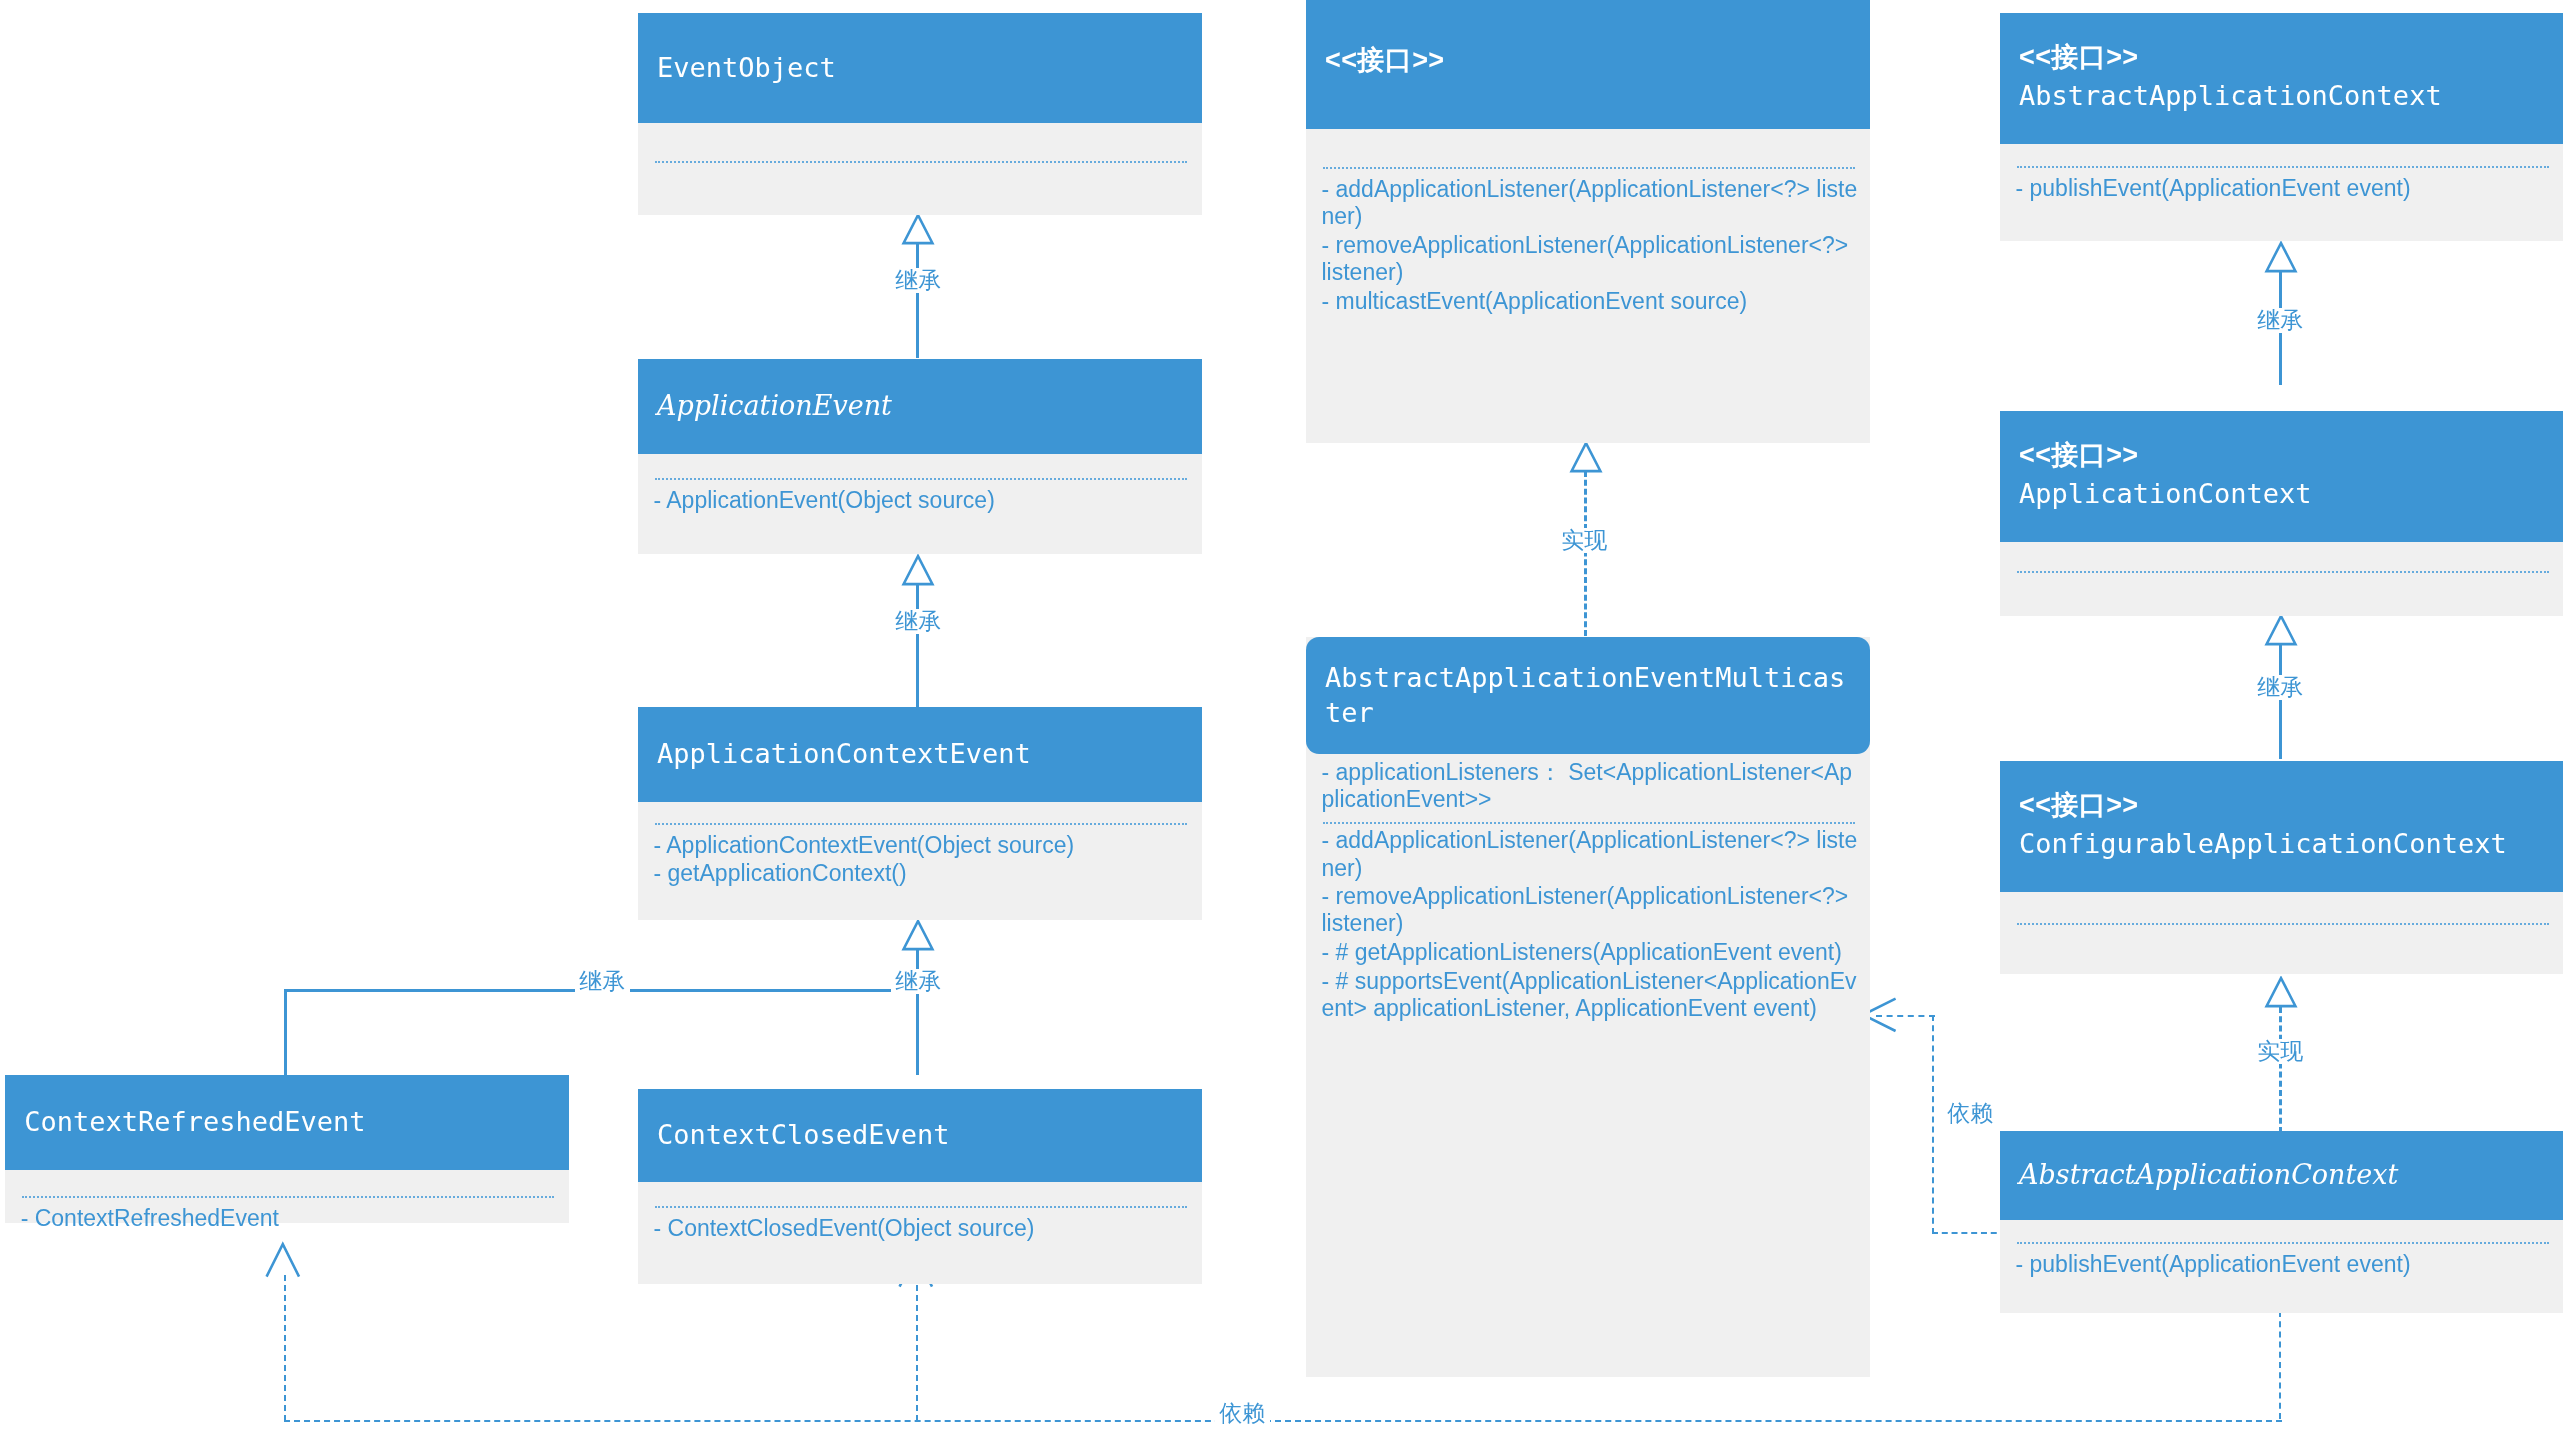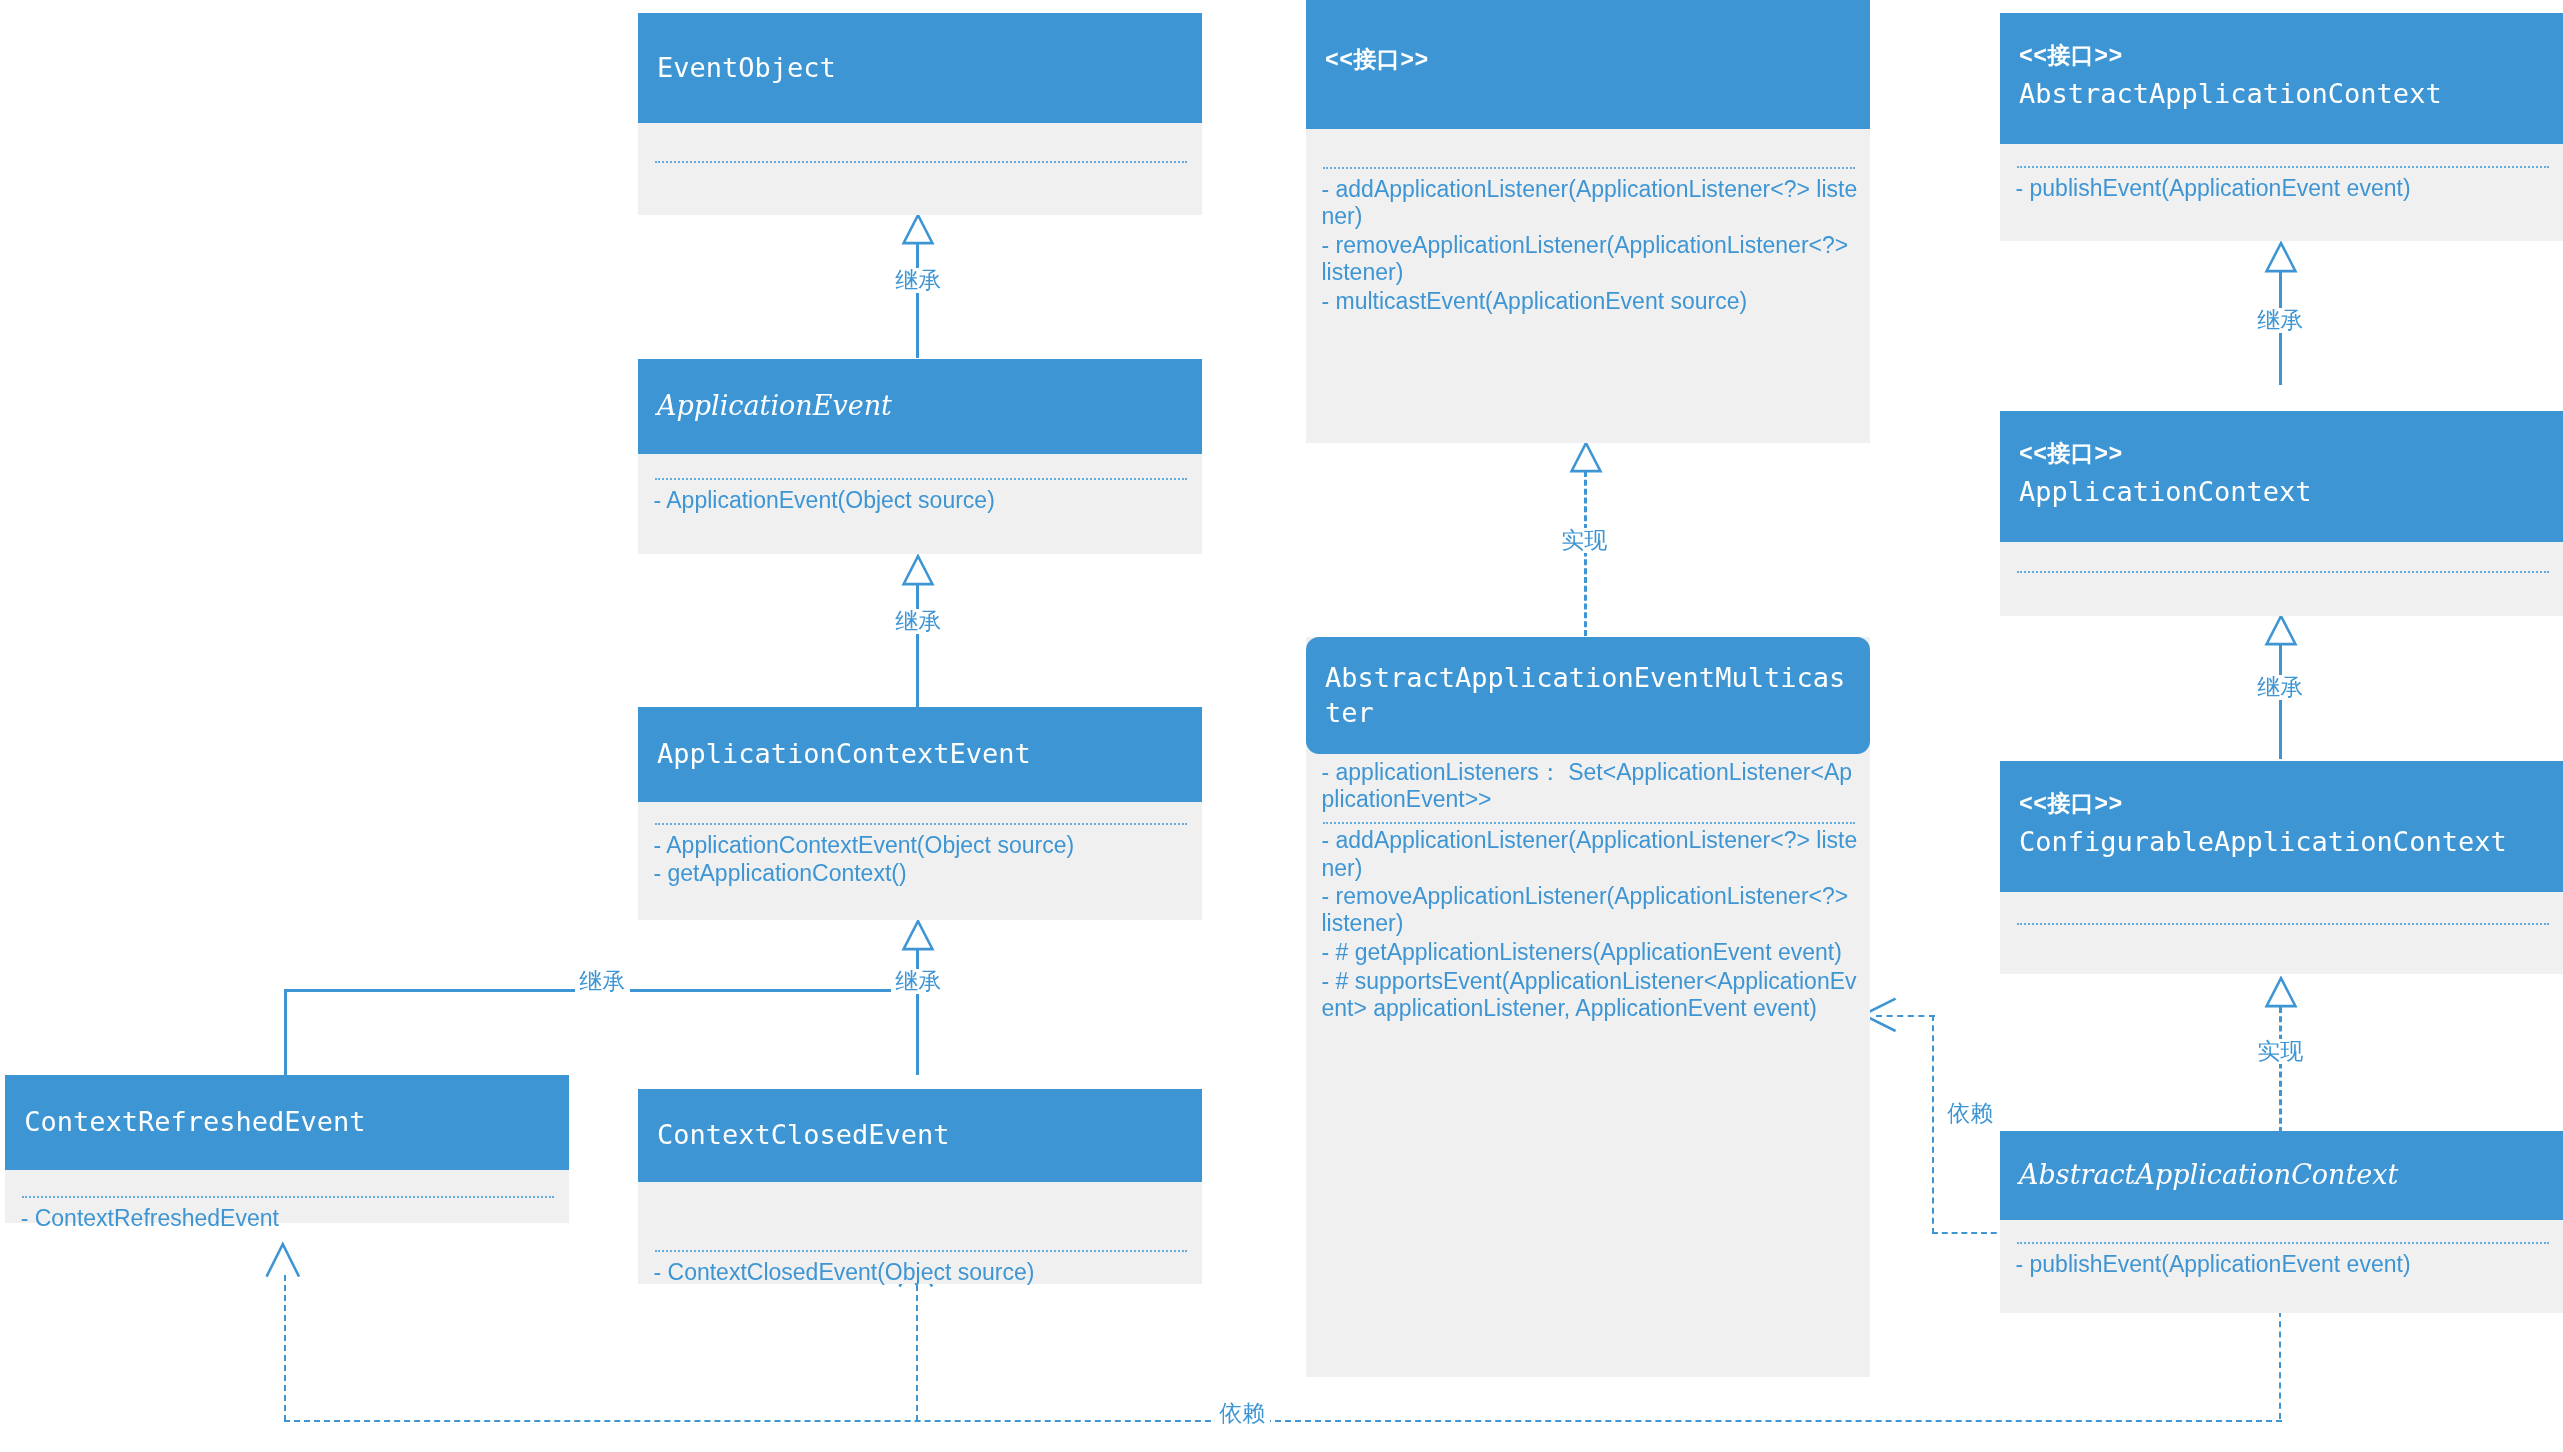--- a/index.html
+++ b/index.html
@@ -26,23 +26,23 @@
     background:#3d95d4;
     color:#ffffff;
     box-sizing:border-box;
     padding:12px 19px 13.8px 19px;
     display:flex;
     flex-direction:column;
     justify-content:center;
     flex:0 0 auto;
   }
   .stereotype{
-    font-family:Liberation Mono, monospace;
+    font-family:Liberation Sans, sans-serif;
     font-weight:bold;
-    font-size:23px;
+    font-size:27px;
     line-height:1.15;
     letter-spacing:0.4px;
     margin-bottom:5.2px;
     white-space:nowrap;
   }
   .cls-name{
     font-family:"DejaVu Sans Mono", monospace;
     font-size:27px;
     line-height:1.3;
     letter-spacing:0px;
@@ -222,21 +222,21 @@
   <div class="uml-box" style="left:5.2px;top:1075px;width:564px;height:148px;">
     <div class="uml-header" style="height:95px;">
       <div class="cls-name">ContextRefreshedEvent</div>
     </div>
     <div class="compart">
       <div class="sep" style="margin-top:20.6px;"></div>
       <span class="member">- ContextRefreshedEvent</span>
     </div>
   </div>
 
-  <div class="uml-box" style="left:638px;top:1089px;width:564px;height:195px;gap:44px;">
+  <div class="uml-box" style="left:638px;top:1089px;width:564px;height:195px;">
     <div class="uml-header" style="height:93px;">
       <div class="cls-name">ContextClosedEvent</div>
     </div>
     <div class="compart">
       <div class="sep" style="margin-top:19px;"></div>
       <span class="member">- ContextClosedEvent(Object source)</span>
     </div>
   </div>
 
   <div class="uml-box" style="left:1306px;top:0px;width:564px;height:443px;">

